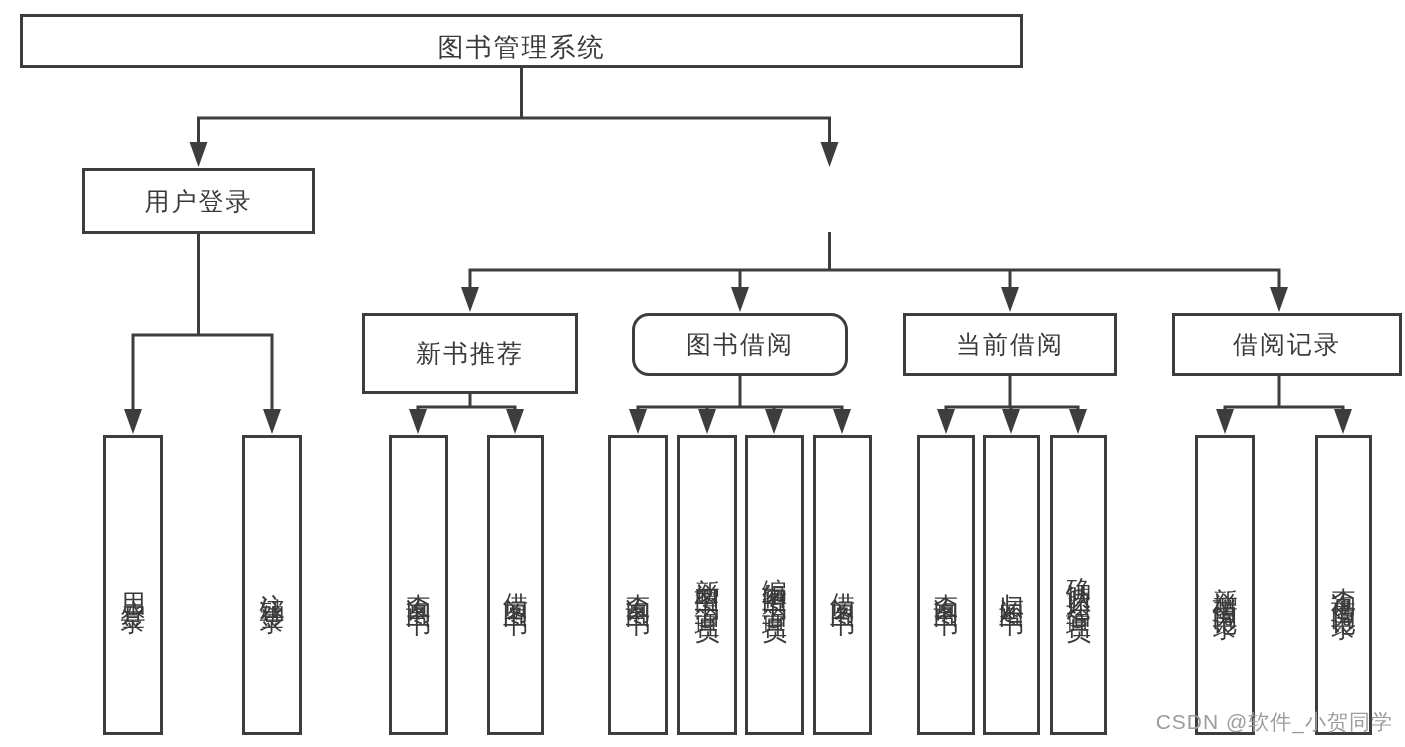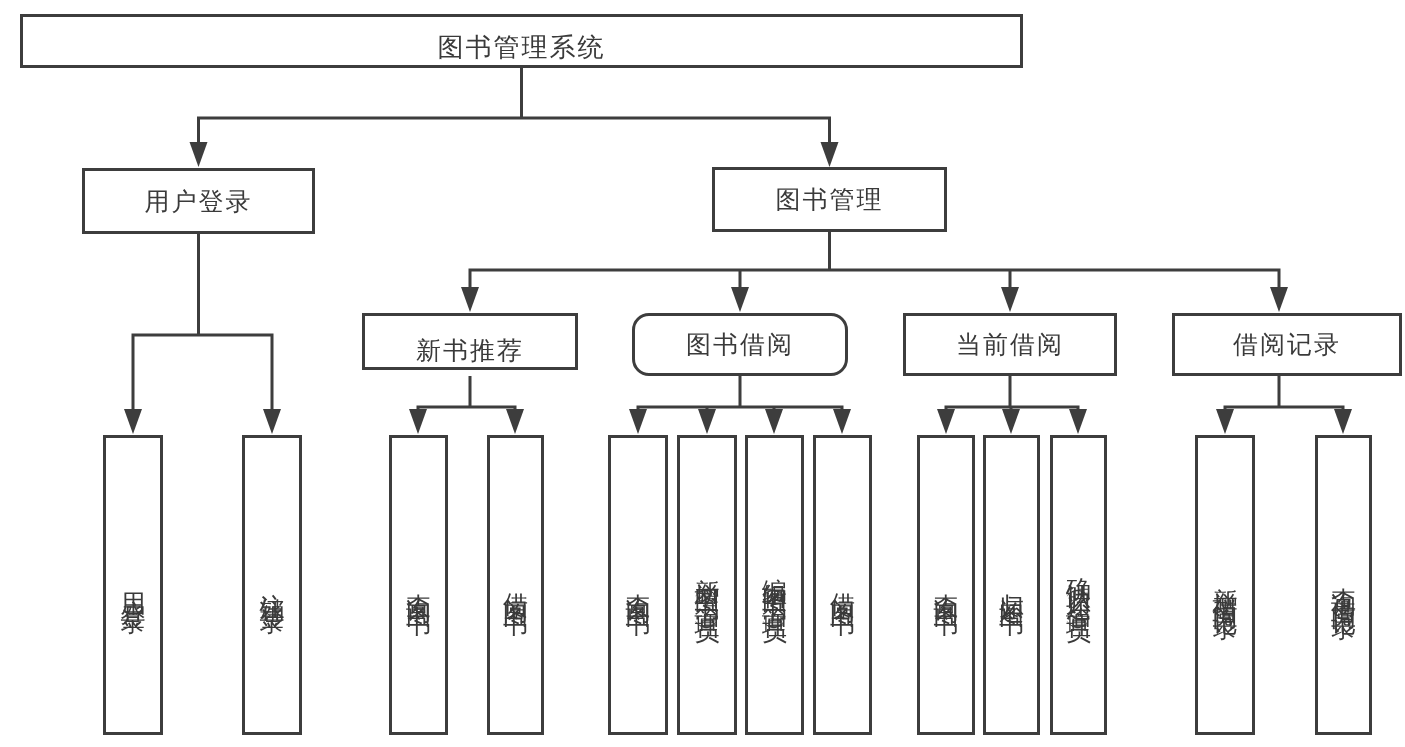--- a/index.html
+++ b/index.html
@@ -96,25 +96,22 @@
     </g>
   </svg>
 
   <div class="node h root" style="left:20px; top:14px; width:1003px; height:54px;align-items:flex-end;">
     <span>图书管理系统</span>
   </div>
 
   <div class="node h" style="left:82px; top:168px; width:233px; height:66px;">
     <span>用户登录</span>
   </div>
-  <div class="node h" style="left:712px; top:167px; width:235px; height:65px;">
-    <span>图书管理</span>
-  </div>
 
-  <div class="node h" style="left:362px; top:313px; width:216px; height:57px;align-items:flex-end;">
+  <div class="node h" style="left:362px; top:313px; width:216px; height:81px;">
     <span>新书推荐</span>
   </div>
   <div class="node h" style="left:632px; top:313px; width:216px; height:63px;border-radius:17px;">
     <span>图书借阅</span>
   </div>
   <div class="node h" style="left:903px; top:313px; width:214px; height:63px;">
     <span>当前借阅</span>
   </div>
   <div class="node h" style="left:1172px; top:313px; width:230px; height:63px;">
     <span>借阅记录</span>
@@ -153,14 +150,15 @@
   <div class="node v" style="left:1050px; top:435px; width:57px; height:300px;">
     <span>确认归还（管理员）</span>
   </div>
   <div class="node v" style="left:1195px; top:435px; width:60px; height:300px;">
     <span>新增借阅记录</span>
   </div>
   <div class="node v" style="left:1315px; top:435px; width:57px; height:300px;">
     <span>查询借阅记录</span>
   </div>
 
+  <div class="watermark">CSDN @软件_小贺同学</div>
 
 </div>
 
 </body></html>

